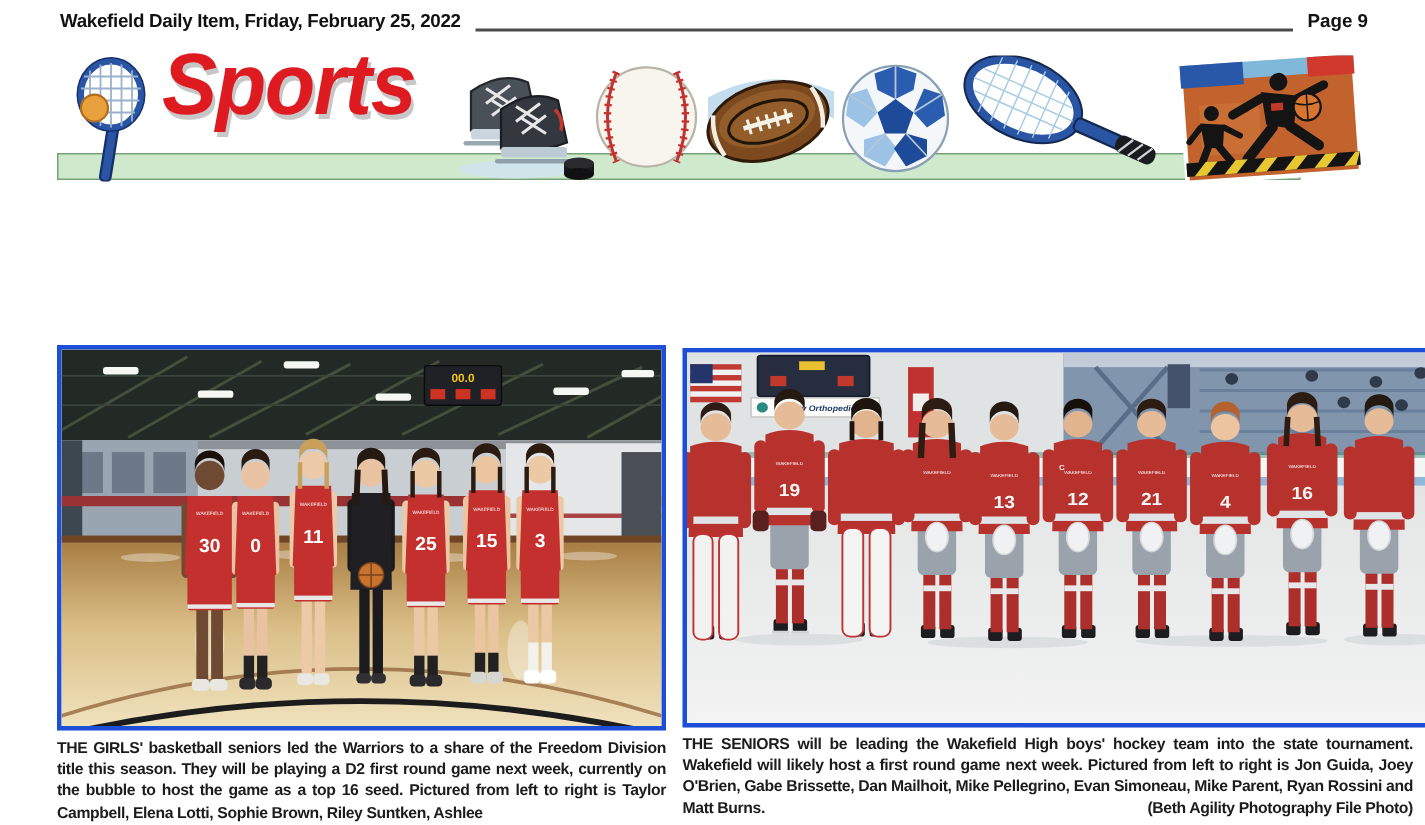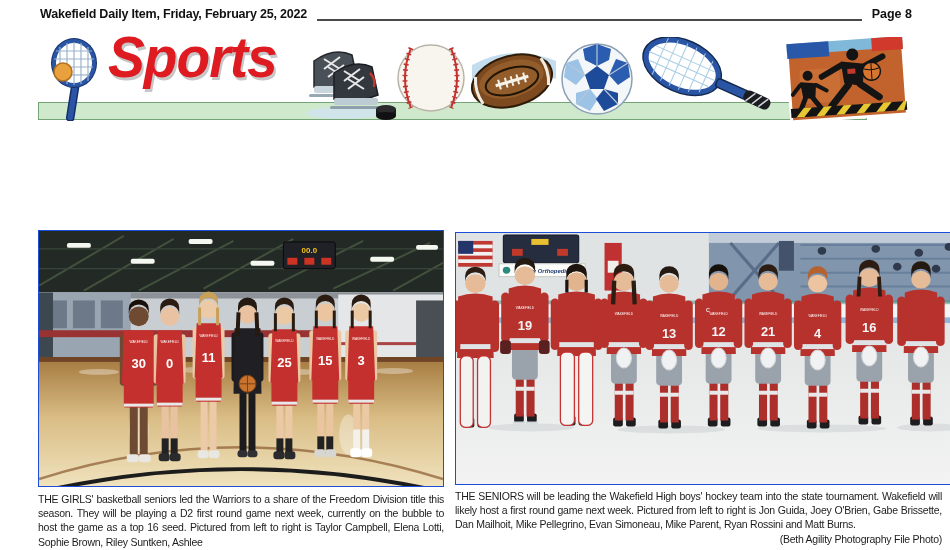--- a/index.html
+++ b/index.html
@@ -16,40 +16,40 @@
   .icon{position:absolute;}
   .sports-title{position:absolute;left:70px;top:-6px;font-size:58px;line-height:60px;font-weight:bold;
      font-style:italic;color:#de1b21;letter-spacing:-1px;transform:scaleX(0.95);transform-origin:left;
      text-shadow:2px 3px 0 rgba(130,130,130,0.45);}
   
   .headline{position:absolute;left:0;top:128px;width:950px;text-align:center;font-weight:bold;color:#141414;margin:0;}
   .headline div{font-size:56px;line-height:47px;letter-spacing:-1px;transform:scaleX(0.62);transform-origin:center;}
   .headline .l1{margin-top:8px;}
   .headline .l2{margin-top:9px;}
   
-  .photo{position:absolute;background:#eee;border:1px solid #1d4ed8;box-sizing:border-box;text-align:center;}
+  .photo{position:absolute;background:#eee;border:3px solid #1d4ed8;box-sizing:border-box;text-align:center;}
   .photo-left{left:38px;top:230px;width:406px;height:257px;}
   .photo-right{left:455px;top:232px;width:524px;height:253px;text-decoration:underline;}
   .photo svg{display:block;width:100%;height:100%;}
   
-  .caption{position:absolute;font-size:10.5px;font-weight:normal;line-height:14.2px;
+  .caption{position:absolute;font-size:10.5px;font-weight:bold;line-height:14.2px;
      letter-spacing:-0.25px;text-align:justify;color:#1c1c1c;margin:0;}
   .caption-left{left:38px;top:492px;width:406px;}
   .caption-right{left:455px;top:489px;width:487px;}
   .credit{float:right;}
 </style>
 </head>
 <body>
 
 <div class="page">
 
   <div class="masthead">
     <span class="title">Wakefield Daily Item, Friday, February 25, 2022</span>
     <span class="rule"></span>
-    <span class="pageno">Page 8</span>
+    <span class="pageno">Page 9</span>
   </div>
 
   <div class="banner">
     <div class="strip"></div>
 
     <svg class="icon" style="left:2px;top:4px" width="74" height="84" viewBox="0 0 74 84">
       <rect x="30" y="42" width="7" height="42" rx="3" transform="rotate(9 33 60)" fill="#2a55a5" stroke="#14306b" stroke-width="1.5"></rect>
       <ellipse cx="34" cy="26" rx="23" ry="25" fill="#14306b"></ellipse>
       <ellipse cx="34" cy="26" rx="20" ry="22" fill="#ffffff" stroke="#2a55a5" stroke-width="4"></ellipse>
       <g stroke="#9ab2cc" stroke-width="1.2">

